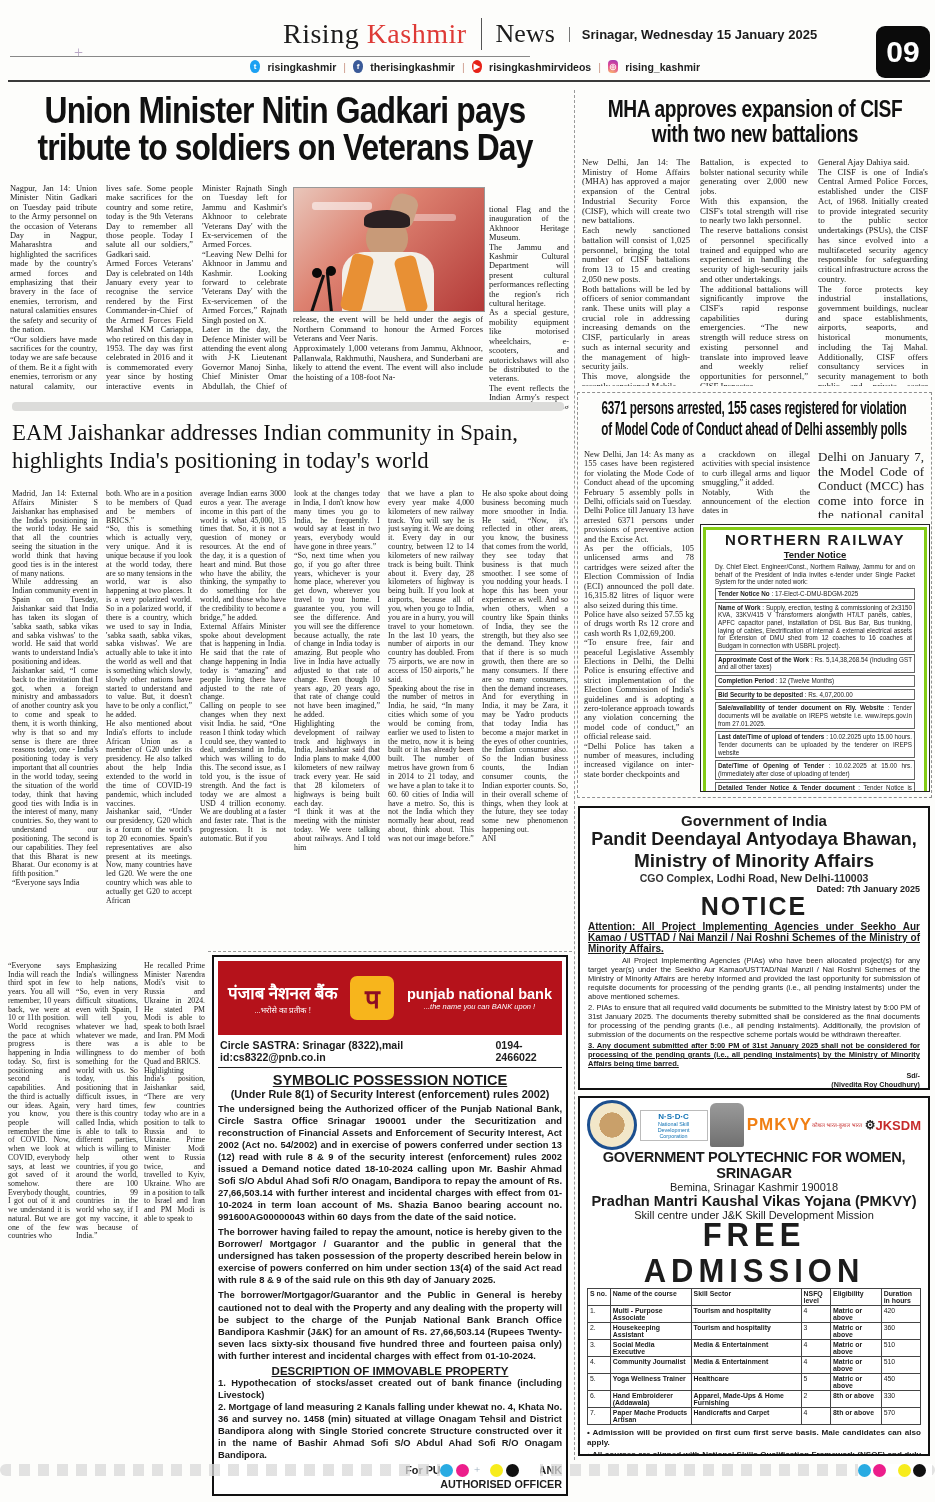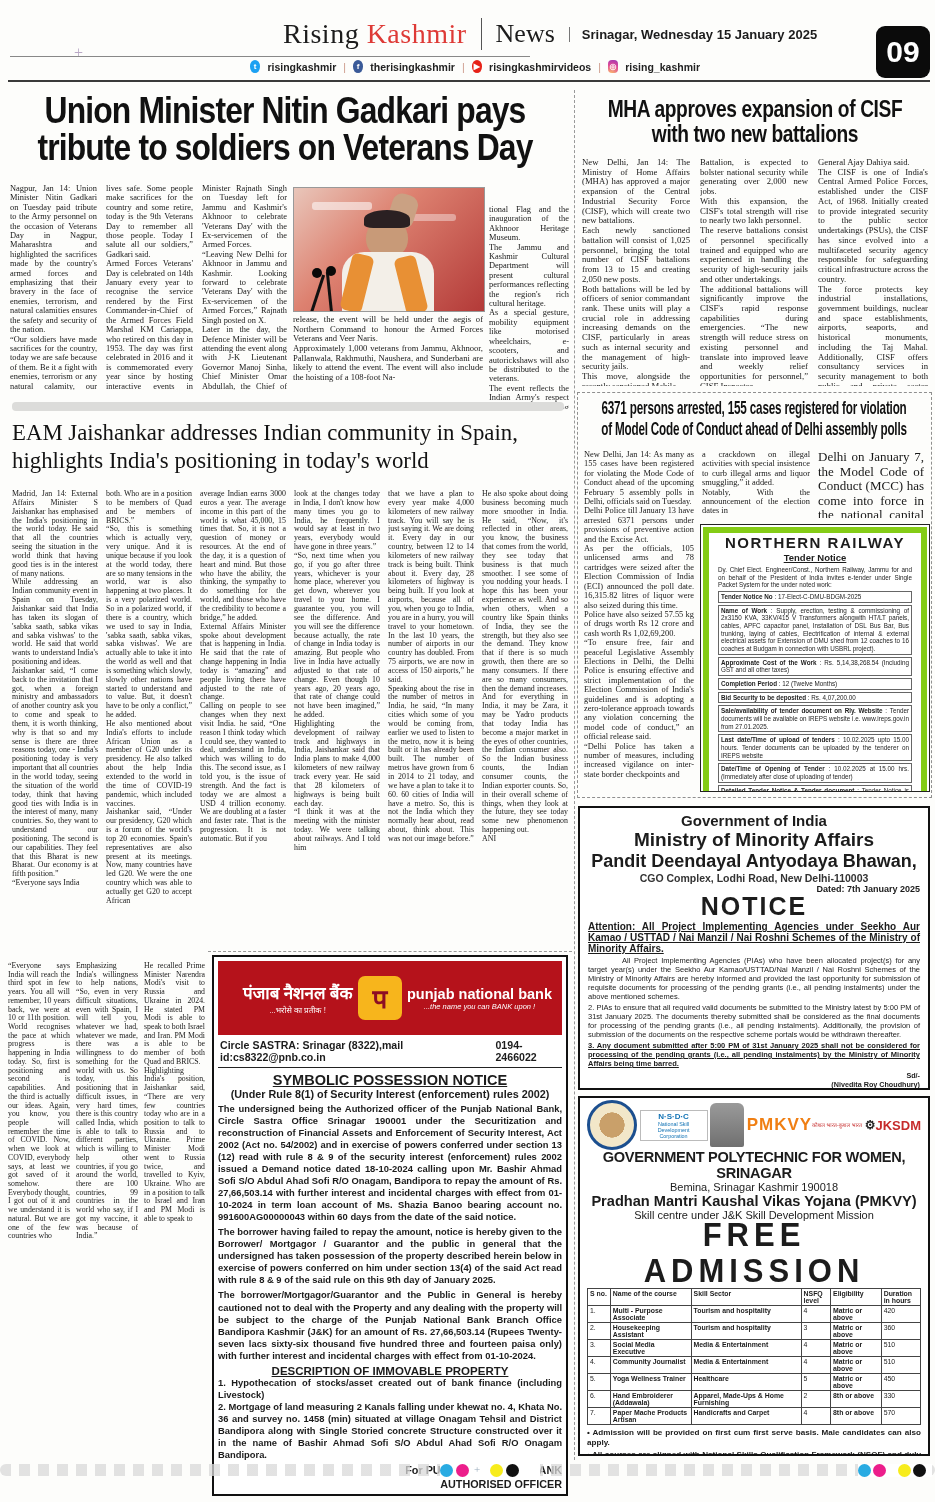--- a/index.html
+++ b/index.html
@@ -36,21 +36,21 @@
   
   .col{position:absolute;font-size:8.4px;line-height:1.12;text-align:justify;overflow:hidden;
        white-space:pre-line;color:#181818;}
   .graybar{background:#dcdcda;border-radius:4px;}
   .dashv{border-left:1.5px dashed #999;}
   .dashh{border-top:1.5px dashed #999;}
   .dashbox{border:1.5px dashed #8f8f8f;}
   
   .tender{background:#fff;border:1.5px solid #222;font-family:"Liberation Sans",sans-serif;
           font-size:6.3px;line-height:1.22;}
-  .tender .inner{border:6px solid #84cc16;margin:2px;padding:1px 9px;}
+  .tender .inner{border:3px solid #84cc16;margin:2px;padding:1px 9px;}
   .t-title{font-size:15px;font-weight:bold;letter-spacing:1.5px;text-align:center;}
   .t-sub{font-size:9.5px;font-weight:bold;text-decoration:underline;text-align:center;}
   .t-field{border:1px solid #666;padding:1px 2px;margin-top:2px;text-align:justify;}
   
   .boxed{background:#fff;border:2px solid #111;}
   .moma{font-family:"Liberation Sans",sans-serif;}
   .pnbband{background:#b5121b;display:flex;align-items:center;justify-content:space-between;
            padding:0 10px;color:#fff;}
   .pnbsq{width:44px;height:44px;background:#f7b51c;border-radius:7px;display:flex;align-items:center;
          justify-content:center;color:#8d0e24;font-size:26px;font-weight:bold;}
@@ -215,43 +215,43 @@
       <div class="t-field"><b>Last date/Time of upload of tenders</b><span> : 10.02.2025 upto 15.00 hours. Tender documents can be uploaded by the tenderer on IREPS website</span></div>
       <div class="t-field"><b>Date/Time of Opening of Tender</b><span> : 10.02.2025 at 15.00 hrs. (Immediately after close of uploading of tender)</span></div>
       <div class="t-field"><b>Detailed Tender Notice &amp; Tender document</b><span> : Tender Notice is available on IREPS website www.ireps.gov.in and the tender document will be available for uploading of offers on IREPS website from 27.01.2025 to 10.02.2025. All other terms and conditions in respect of above tender are given in the tender document. Only e-tenders will be accepted and tenders submitted in any other form will be summarily rejected. The detailed notice also can be seen on Notice Board of the above office.</span></div>
 
     </div>
 
   </div>
 
   <div class="abs boxed moma clip" style="left:578px;top:806px;width:352px;height:284px;padding:4px 8px;box-sizing:border-box;">
     <div class="ctr b" style="font-size:15px;">Government of India</div>
+    <div class="ctr b" style="font-size:18px;">Pandit Deendayal Antyodaya Bhawan,</div>
     <div class="ctr b" style="font-size:19px;">Ministry of Minority Affairs</div>
-    <div class="ctr b" style="font-size:18px;">Pandit Deendayal Antyodaya Bhawan,</div>
     <div class="ctr" style="font-size:10.5px;font-weight:bold;color:#333;">CGO Complex, Lodhi Road, New Delhi-110003</div>
     <div style="text-align:right;font-size:9px;font-weight:bold;">Dated: 7th January 2025</div>
     <div class="ctr b" style="font-size:25px;letter-spacing:2px;line-height:1;">NOTICE</div>
     <div class="b" style="font-size:10px;text-decoration:underline;margin-top:2px;text-align:justify;">Attention: All Project Implementing Agencies under Seekho Aur Kamao / USTTAD / Nai Manzil / Nai Roshni Schemes of the Ministry of Minority Affairs.</div>
     <div style="font-size:7.5px;line-height:1.2;text-align:justify;text-indent:34px;margin-top:2px;">All Project Implementing Agencies (PIAs) who have been allocated project(s) for any target year(s) under the Seekho Aur Kamao/USTTAD/Nai Manzil / Nai Roshni Schemes of the Ministry of Minority Affairs are hereby informed and provided the last opportunity for submission of requisite documents for processing of the pending grants (i.e., all pending instalments) under the above mentioned schemes.</div>
     <div style="font-size:7.5px;line-height:1.2;text-align:justify;margin-top:2px;">2. PIAs to ensure that all required valid documents be submitted to the Ministry latest by 5:00 PM of 31st January 2025. The documents thereby submitted shall be considered as the final documents for processing of the pending grants (i.e., all pending instalments). Additionally, the provision of submission of the documents on the respective scheme portals would be withdrawn thereafter.</div>
     <div class="b" style="font-size:7.5px;line-height:1.2;text-align:justify;text-decoration:underline;margin-top:2px;">3. Any document submitted after 5:00 PM of 31st January 2025 shall not be considered for processing of the pending grants (i.e., all pending instalments) by the Ministry of Minority Affairs being time barred.</div>
     <div style="display:flex;justify-content:space-between;align-items:flex-end;margin-top:3px;">
       <div class="b" style="font-size:7.2px;">File No.: SAK-17011/1/2024-SAK-MOMA</div>
       <div style="text-align:right;font-size:7.2px;font-weight:bold;line-height:1.25;">
         <div>Sd/-</div>
         <div>(Nivedita Roy Choudhury)</div>
         <div>Under Secretary to Government of India</div>
       </div>
     </div>
     <div class="ctr b" style="font-size:9.5px;margin-top:2px;">CBC 27101/11/0004/12425</div>
   </div>
 
   <div class="abs boxed clip" style="left:212px;top:955px;width:356px;height:541px;box-sizing:border-box;padding:4px;">
     <div class="pnbband" style="height:74px;">
-      <div style="text-align:center;margin-left:15px;">
+      <div style="text-align:center;">
         <div class="b" style="font-size:17px;">पंजाब नैशनल बैंक</div>
         <div style="font-size:8px;">...भरोसे का प्रतीक !</div>
       </div>
       <div class="pnbsq">प</div>
       <div style="text-align:center;">
         <div class="b sans" style="font-size:14.5px;">punjab national bank</div>
         <div class="sans" style="font-size:7.5px;font-style:italic;">...the name you can BANK upon !</div>
       </div>
     </div>
     <div class="sans" style="display:flex;justify-content:space-between;font-size:10.6px;font-weight:bold;border-bottom:1.5px solid #222;padding:4px 2px;">

